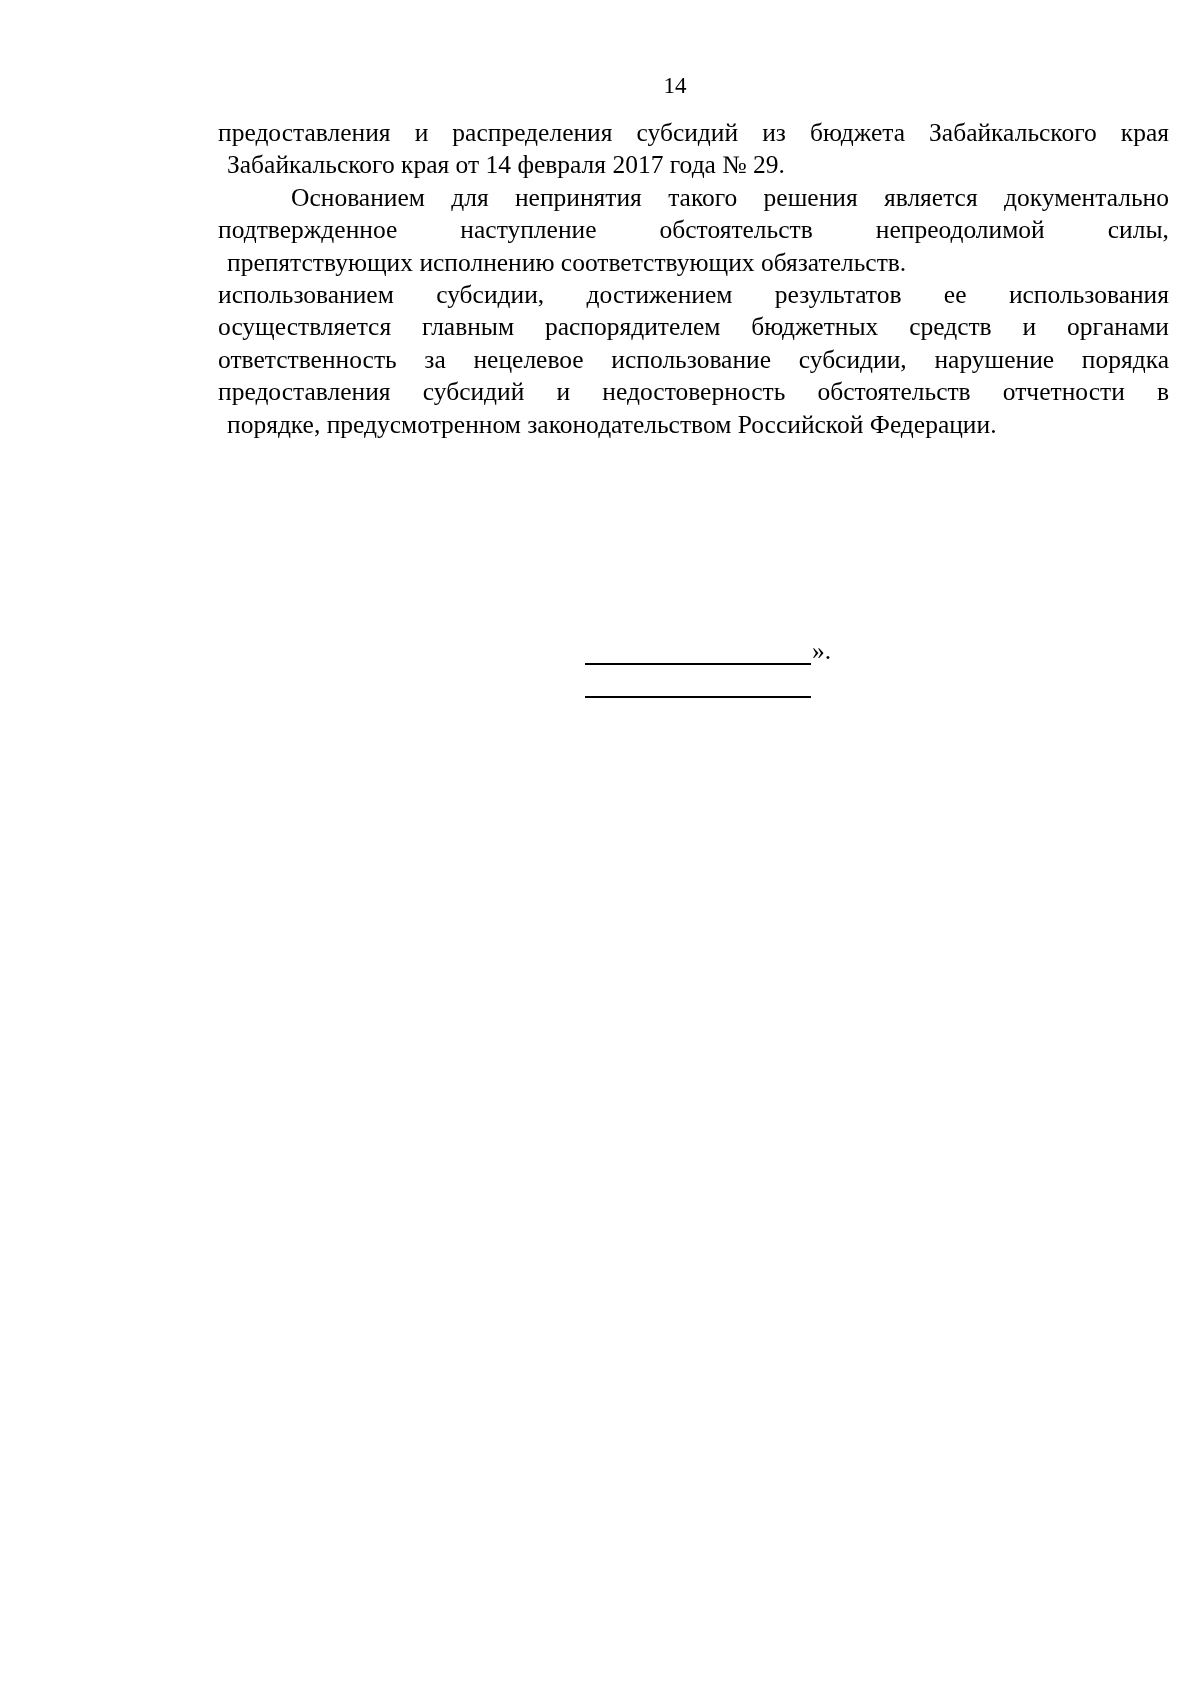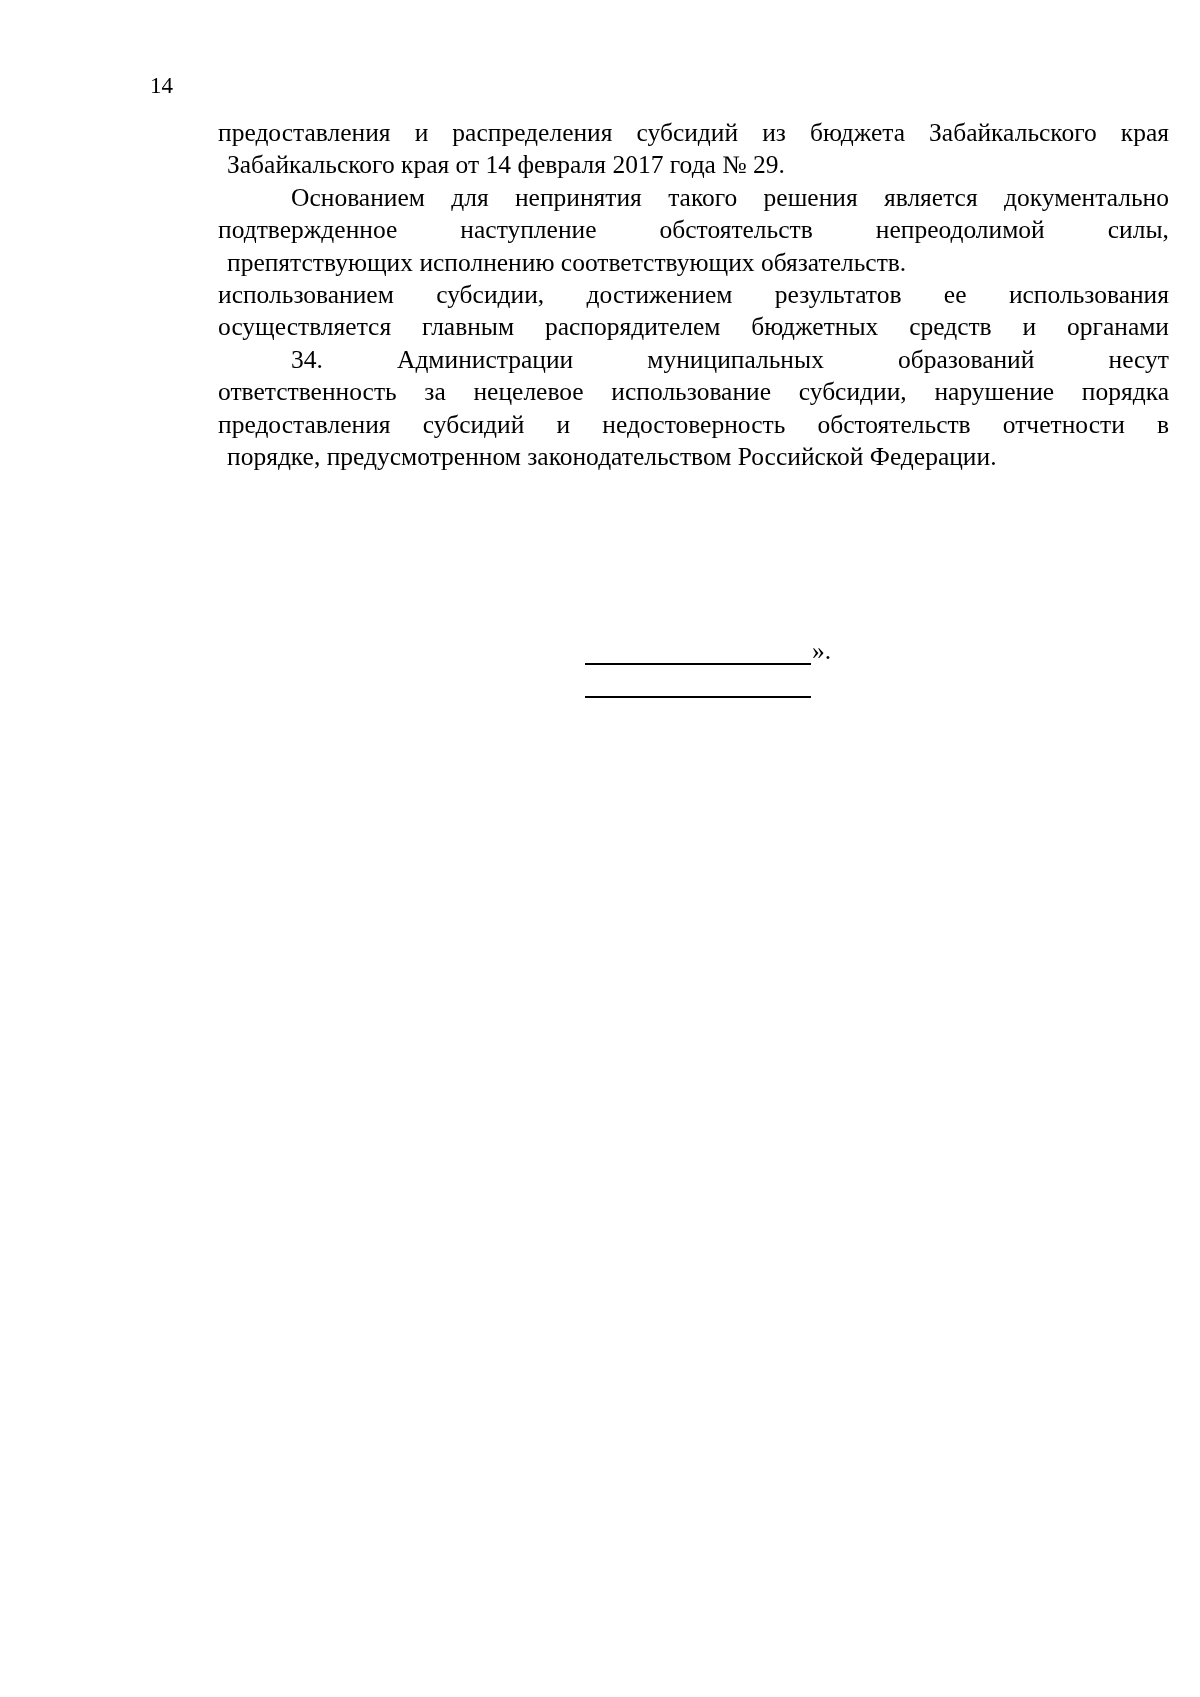--- a/index.html
+++ b/index.html
@@ -4,21 +4,21 @@
 <style>
   html, body { margin: 0; padding: 0; background: #ffffff; }
   body { width: 1200px; height: 1697px; position: relative; overflow: hidden; }
   .page {
     position: absolute; left: 0; top: 0; width: 1200px; height: 1697px;
     font-family: "Liberation Serif", "DejaVu Serif", serif;
     color: #000;
   }
   .page-number {
     position: absolute; top: 72px; left: 0; width: 100%;
-    text-align: left; font-size: 23px; line-height: 28px;
+    text-align: center; font-size: 23px; line-height: 28px;
     padding-left: 150px; box-sizing: border-box;
   }
   .body-text {
     position: absolute; left: 218px; top: 117px; width: 951px;
     font-size: 25.5px; line-height: 32.4px;
   }
   .para { margin: 0; text-align: justify; text-align-last: left; }
   .line { display: block; text-align: justify; text-align-last: justify; white-space: nowrap; }
   .line.last { text-align-last: left; margin-left: 9px; }
   .sig {
@@ -46,21 +46,20 @@
     <p class="para">
       <span class="line" style="padding-left:73px">Основанием для непринятия такого решения является документально</span>
       <span class="line">подтвержденное наступление обстоятельств непреодолимой силы,</span>
       <span class="line last">препятствующих исполнению соответствующих обязательств.</span>
     </p>
     <p class="para">
       <span class="line">использованием субсидии, достижением результатов ее использования</span>
       <span class="line">осуществляется главным распорядителем бюджетных средств и органами</span>
     </p>
     <p class="para">
-      <span class="line" style="padding-left:73px">34. Администрации муниципальных образований несут</span>
       <span class="line">ответственность за нецелевое использование субсидии, нарушение порядка</span>
       <span class="line">предоставления субсидий и недостоверность обстоятельств отчетности в</span>
       <span class="line last">порядке, предусмотренном законодательством Российской Федерации.</span>
     </p>
   </div>
 
   <div class="sig sig1"></div>
   <span class="closing-quote">».</span>
   <div class="sig sig2"></div>
 </div>

